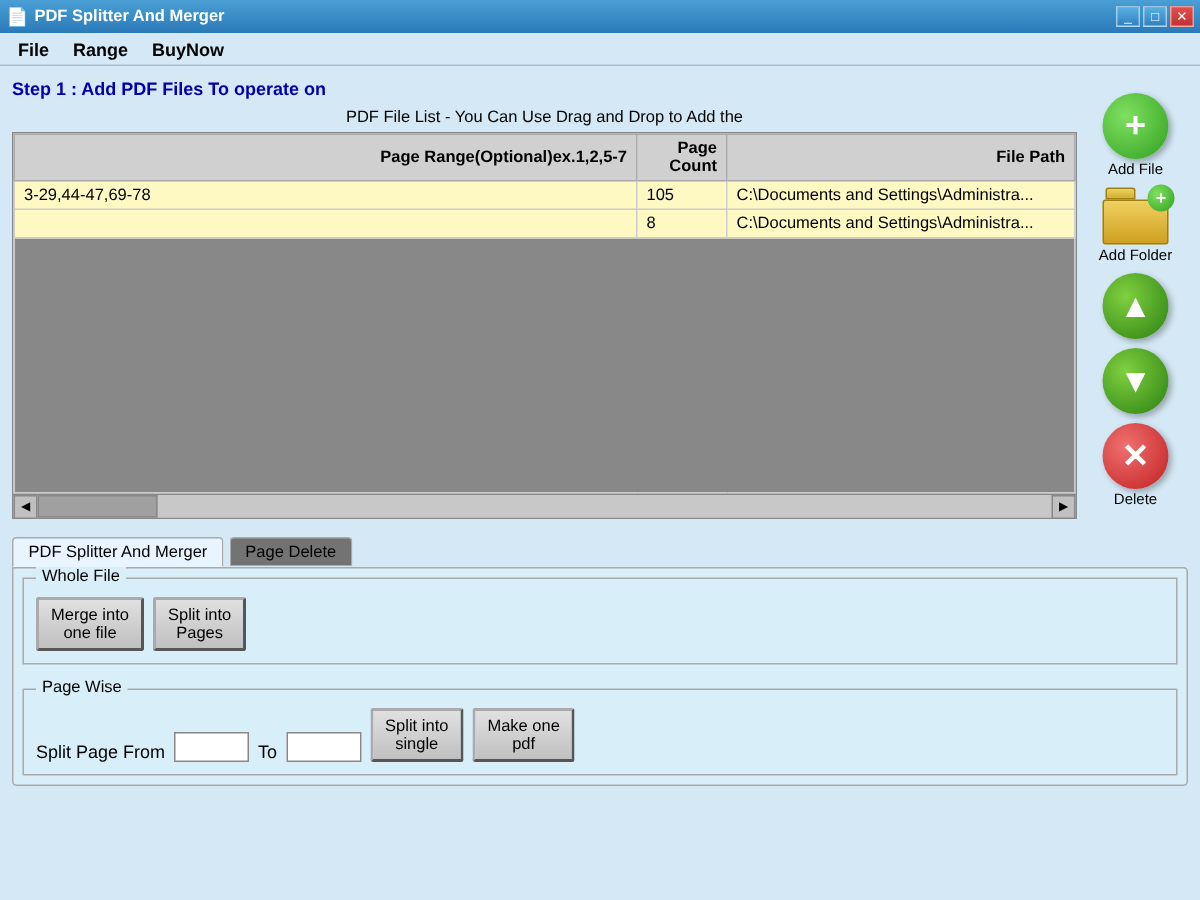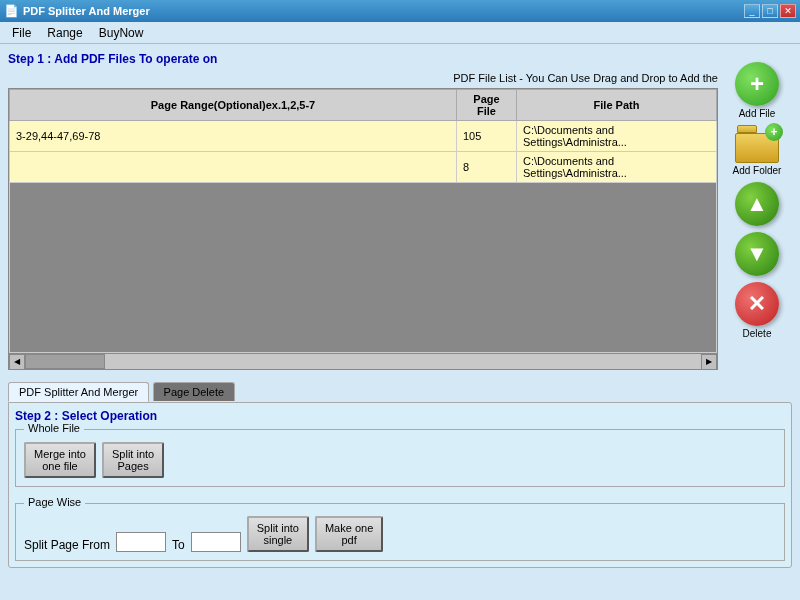--- a/index.html
+++ b/index.html
@@ -29,20 +29,21 @@
     .title-btn.close { background: linear-gradient(to bottom, #e05050, #c03030); }
 
     
     .menu-bar {
       background: #d4e8f5;
       height: 22px;
       display: flex;
       align-items: center;
       padding: 0 4px;
       border-bottom: 1px solid #a0c0d8;
+      font-weight: bold;
     }
     .menu-item {
       padding: 2px 8px;
       cursor: pointer;
       color: #000;
     }
 
     
     .main-content {
       display: flex;
@@ -57,42 +58,42 @@
     }
 
     .step1-label {
       color: #0000aa;
       font-weight: bold;
       font-size: 12px;
       margin-bottom: 6px;
     }
 
     .file-list-label {
-      text-align: right;
+      text-align: center;
       font-size: 11px;
       margin-bottom: 4px;
       color: #000;
     }
 
     .file-table-container {
       border: 1px solid #888;
       background: white;
       width: 100%;
     }
 
     .file-table {
       width: 100%;
       border-collapse: collapse;
     }
 
     .file-table th {
       background: #d0d0d0;
       border: 1px solid #aaa;
       padding: 3px 6px;
-      text-align: center;
+      text-align: right;
       font-size: 11px;
       font-weight: bold;
     }
 
     .file-table td {
       border: 1px solid #ccc;
       padding: 3px 6px;
       font-size: 11px;
       background: #fef9c3;
     }
@@ -324,22 +325,22 @@
 
   <div class="left-panel">
     <div class="step1-label">Step 1 : Add PDF Files To operate on</div>
     <div class="file-list-label">PDF File List - You Can Use Drag and Drop to Add the</div>
 
     <div class="file-table-container">
       <table class="file-table">
         <thead>
           <tr>
             <th>Page Range(Optional)ex.1,2,5-7</th>
-            <th style="width:60px">Page File</th>
-            <th style="width:200px">File Path</th>
+            <th style="width:60px">Page Count</th>
+            <th style="width:232px">File Path</th>
           </tr>
         </thead>
         <tbody>
           <tr>
             <td>3-29,44-47,69-78</td>
             <td>105</td>
             <td>C:\Documents and Settings\Administra...</td>
           </tr>
           <tr>
             <td></td>
@@ -392,21 +393,20 @@
     </div>
   </div>
 </div>
 
 <div class="tabs-area">
   <span class="tab active">PDF Splitter And Merger</span>
   <span class="tab">Page Delete</span>
 </div>
 
 <div class="step2-panel">
-  <div class="step2-label">Step 2 : Select Operation</div>
 
   <div class="operations-row">
 
     <div class="group-box whole-file-group">
       <span class="group-legend">Whole File</span>
       <div class="op-buttons">
         <button class="op-btn">Merge into<br>one file</button>
         <button class="op-btn">Split into<br>Pages</button>
       </div>
     </div>

